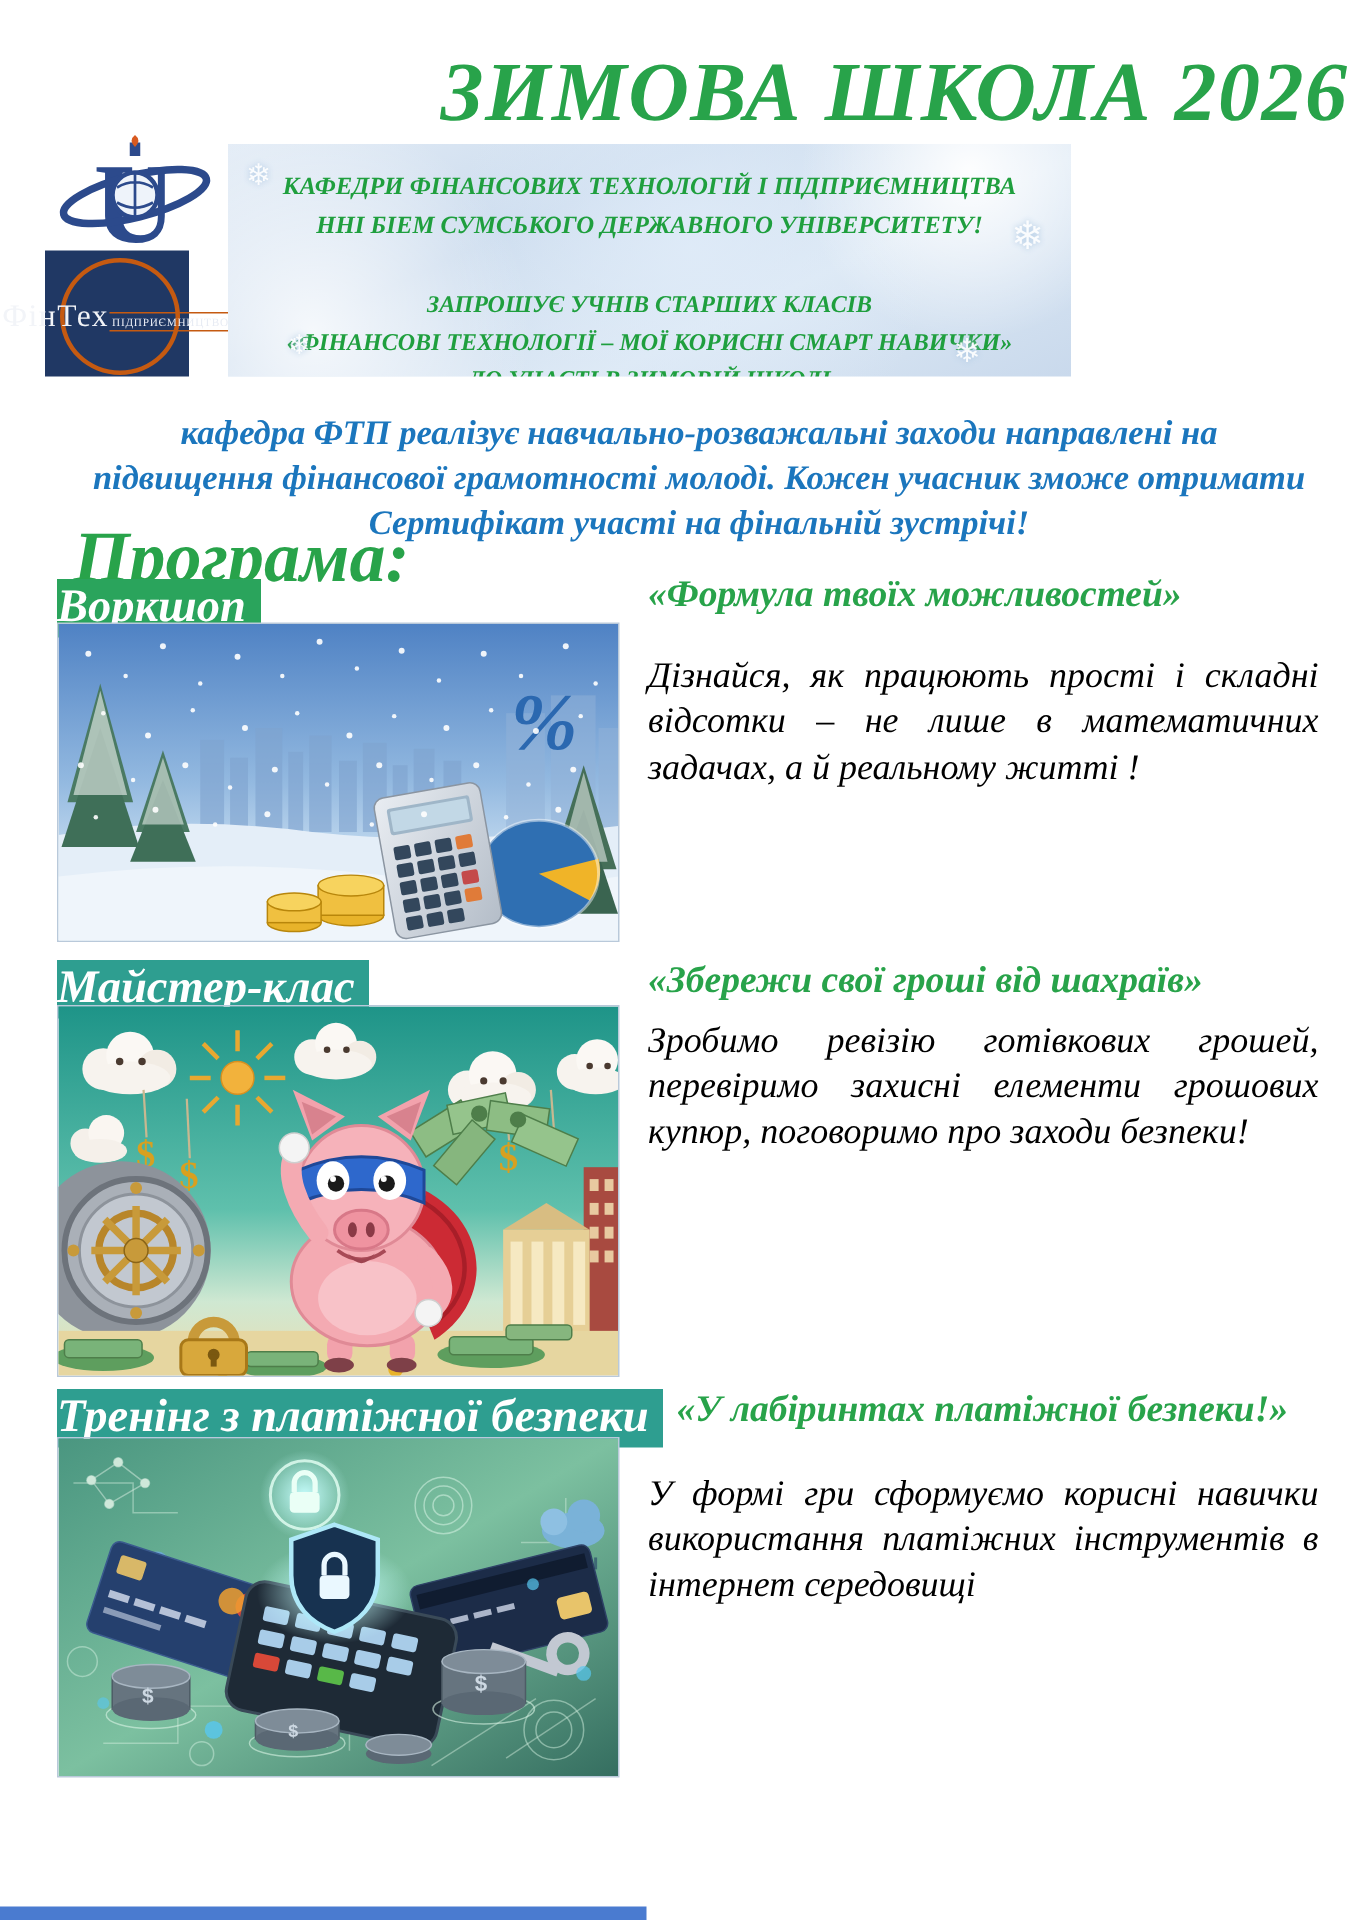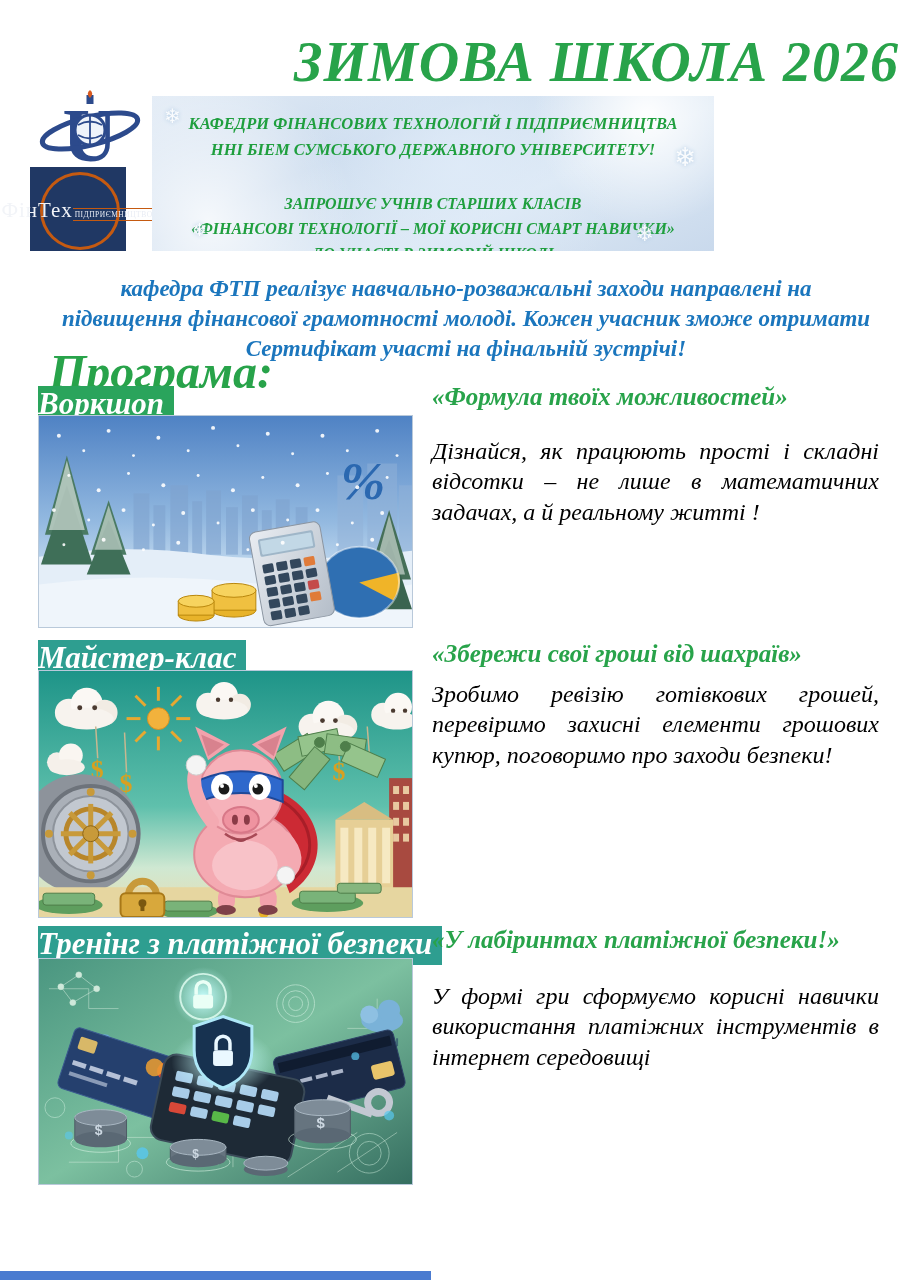--- a/index.html
+++ b/index.html
@@ -580,17 +580,17 @@
       </g>
       <g fill="#58c8f0">
         <circle cx="104" cy="196" r="6" opacity=".8"></circle>
           <circle cx="318" cy="98" r="4" opacity=".7"></circle>
         <circle cx="30" cy="178" r="4" opacity=".6"></circle>
           <circle cx="352" cy="158" r="5" opacity=".7"></circle>
       </g>
     </svg>
   </div>
 
-  <h3 class="sec-title" style="top:926px;">«У лабіринтах платіжної безпеки!»</h3>
+  <h3 class="sec-title" style="top:926px;margin-left:19px;">«У лабіринтах платіжної безпеки!»</h3>
   <p class="sec-body" style="top:981px;">У формі гри сформуємо корисні навички використання платіжних інструментів в інтернет середовищі</p>
 
   <div class="bottom-bar"></div>
 </div>
 
 </body></html>

